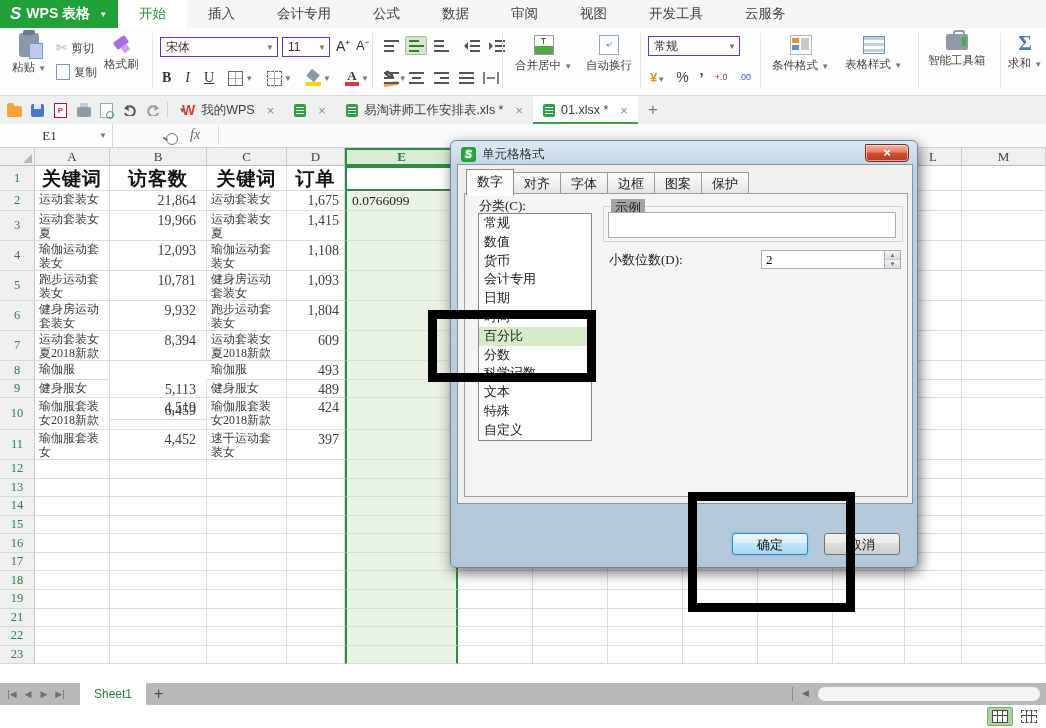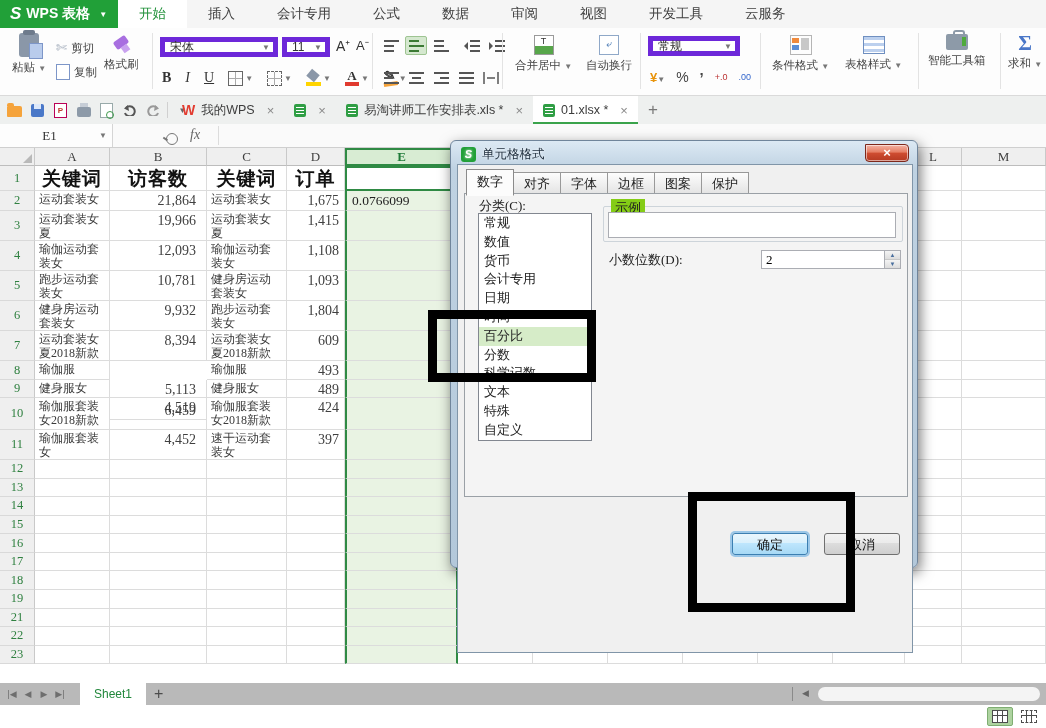--- a/index.html
+++ b/index.html
@@ -14,21 +14,21 @@
   .brand .s-logo{font-size:17px;font-weight:bold;font-style:italic;}
   .brand .caret{font-size:8px;margin-left:4px;}
   .menu-tabs{position:absolute;left:118px;top:0;height:28px;display:flex;}
   .menu-tab{height:28px;line-height:28px;padding:0 21px;font-size:13.5px;color:#404040;cursor:default;}
   .menu-tab.active{background:#fff;color:#21913a;}
 
   
   .ribbon{position:absolute;left:0;top:28px;width:1046px;height:68px;background:#fdfdfd;border-bottom:1px solid #dadada;box-sizing:border-box;}
   .rsep{position:absolute;top:5px;width:1px;height:56px;background:#e3e3e3;}
   .rlabel{font-size:11.5px;color:#444;white-space:nowrap;}
-  .combo{background:#fff;border:5px solid #6d28d9;font-size:12px;color:#333;display:flex;align-items:center;
+  .combo{background:#fff;border:1px solid #6d28d9;font-size:12px;color:#333;display:flex;align-items:center;
          justify-content:space-between;padding:0 3px 0 5px;box-sizing:border-box;height:20px;}
   .combo .caret,.dd{font-size:8px;color:#777;}
   .bigbtn{display:flex;flex-direction:column;align-items:center;justify-content:center;gap:3px;}
   .clipboard{width:20px;height:24px;background:#8a97a8;border-radius:3px;position:relative;}
   .clipboard:before{content:"";position:absolute;left:4px;top:-3px;width:12px;height:5px;background:#6e7b8c;border-radius:2px;}
   .clipboard:after{content:"";position:absolute;right:-4px;bottom:-2px;width:12px;height:14px;background:#b9ccec;border:1px solid #7d96c8;}
   .scissors{color:#9aa5b5;font-size:13px;}
   .copysheet{width:12px;height:14px;border:1px solid #7d96c8;background:#fff;position:relative;}
   .copysheet:before{content:"";position:absolute;left:3px;top:-4px;width:12px;height:14px;border:1px solid #9fb6da;background:#eaf1fb;z-index:-1;}
   .brush{width:18px;height:18px;position:relative;}
@@ -120,34 +120,34 @@
        background:linear-gradient(#dce9f4,#bfd2e2 28px,#b3c8da);border:1px solid #70859b;
        box-shadow:2px 5px 14px rgba(0,0,0,.55);box-sizing:border-box;}
   .dlg-title{position:absolute;left:10px;top:5px;display:flex;align-items:center;gap:6px;
              font-size:12.5px;color:#1c2b3a;text-shadow:0 0 3px #fff;}
   .dlg-slogo{width:15px;height:15px;background:#21a038;color:#fff;border-radius:3px;font-size:11px;font-weight:bold;
              font-style:italic;text-align:center;line-height:15px;}
   .dlg-close{position:absolute;right:8px;top:3px;width:44px;height:18px;border-radius:0 4px 4px 4px;
              background:linear-gradient(#f2b3a5,#e67d62 45%,#cf4d31 50%,#b53a22);border:1px solid #7e281b;
              box-shadow:inset 0 0 0 1px rgba(255,255,255,.55);color:#fff;font-size:13px;font-weight:bold;
              text-align:center;line-height:16px;box-sizing:border-box;}
-  .dlg-content{position:absolute;left:6px;top:23px;width:456px;height:489px;background:#f0f0f0;border:1px solid #8095a8;box-sizing:border-box;}
+  .dlg-content{position:absolute;left:6px;top:23px;width:456px;height:340px;background:#f0f0f0;border:1px solid #8095a8;box-sizing:border-box;}
   .dlg-tabs{position:absolute;left:8px;top:6px;display:flex;align-items:flex-end;height:24px;}
   .dtab{font-family:"Liberation Serif",serif;font-size:13px;color:#222;padding:2px 10px 2px;background:linear-gradient(#fdfdfd,#e3e3e3);
         border:1px solid #999;border-left:none;height:17px;box-sizing:content-box;}
   .dtab:first-child{border-left:1px solid #999;}
   .dtab.active{background:#fcfcfc;border:1px solid #8b8b8b;position:relative;top:1px;height:20px;padding-top:3px;z-index:3;border-bottom:1px solid #fcfcfc;}
   .dpage{position:absolute;left:6px;top:28px;width:442px;height:302px;border:1px solid #9aa0a6;background:#f4f4f4;z-index:1;}
   .dlbl{font-family:"Liberation Serif",serif;font-size:13px;color:#222;}
   .catlist{position:absolute;left:13px;top:19px;width:112px;height:226px;background:#fff;border:1px solid #828790;overflow:hidden;}
   .catitem{height:18.8px;line-height:18.5px;padding-left:5px;font-family:"Liberation Serif",serif;font-size:13px;color:#222;}
   .catitem.sel{background:#d6ecc8;}
   .sample-fs{position:absolute;left:138px;top:5px;width:300px;height:44px;}
   .sample-fs .fs-border{position:absolute;left:0;top:7px;width:298px;height:34px;border:1px solid #cdd4da;border-radius:2px;}
-  .sample-fs .legend{position:absolute;left:8px;top:0;background:#84cc16;padding:0 4px;}
+  .sample-fs .legend{position:absolute;left:8px;top:0;background:#a3a3a3;padding:0 4px;}
   .sample-box{position:absolute;left:5px;top:13px;width:286px;height:24px;background:#fff;border:1px solid #abadb3;}
   .dec-row{position:absolute;left:144px;top:56px;width:292px;display:flex;align-items:center;justify-content:space-between;}
   .spinner{width:140px;height:19px;border:1px solid #abadb3;background:#fff;display:flex;box-sizing:border-box;}
   .spinner .v{flex:1;font-family:"Liberation Serif",serif;font-size:13px;padding:1px 0 0 4px;}
   .spin-btns{width:15px;display:flex;flex-direction:column;border-left:1px solid #abadb3;}
   .spin-btns span{flex:1;background:linear-gradient(#f4f4f4,#dcdcdc);font-size:6px;color:#4a6f9e;text-align:center;line-height:8px;}
   .spin-btns span:first-child{border-bottom:1px solid #c8c8c8;}
   .ddesc{position:absolute;left:13px;top:272px;font-family:"Liberation Serif",serif;font-size:13px;color:#222;}
   .dbtns{position:absolute;right:12px;top:368px;display:flex;gap:16px;}
   .dbtn{width:76px;height:22px;font-family:"Liberation Serif",serif;font-size:13px;color:#111;text-align:center;line-height:21px;

